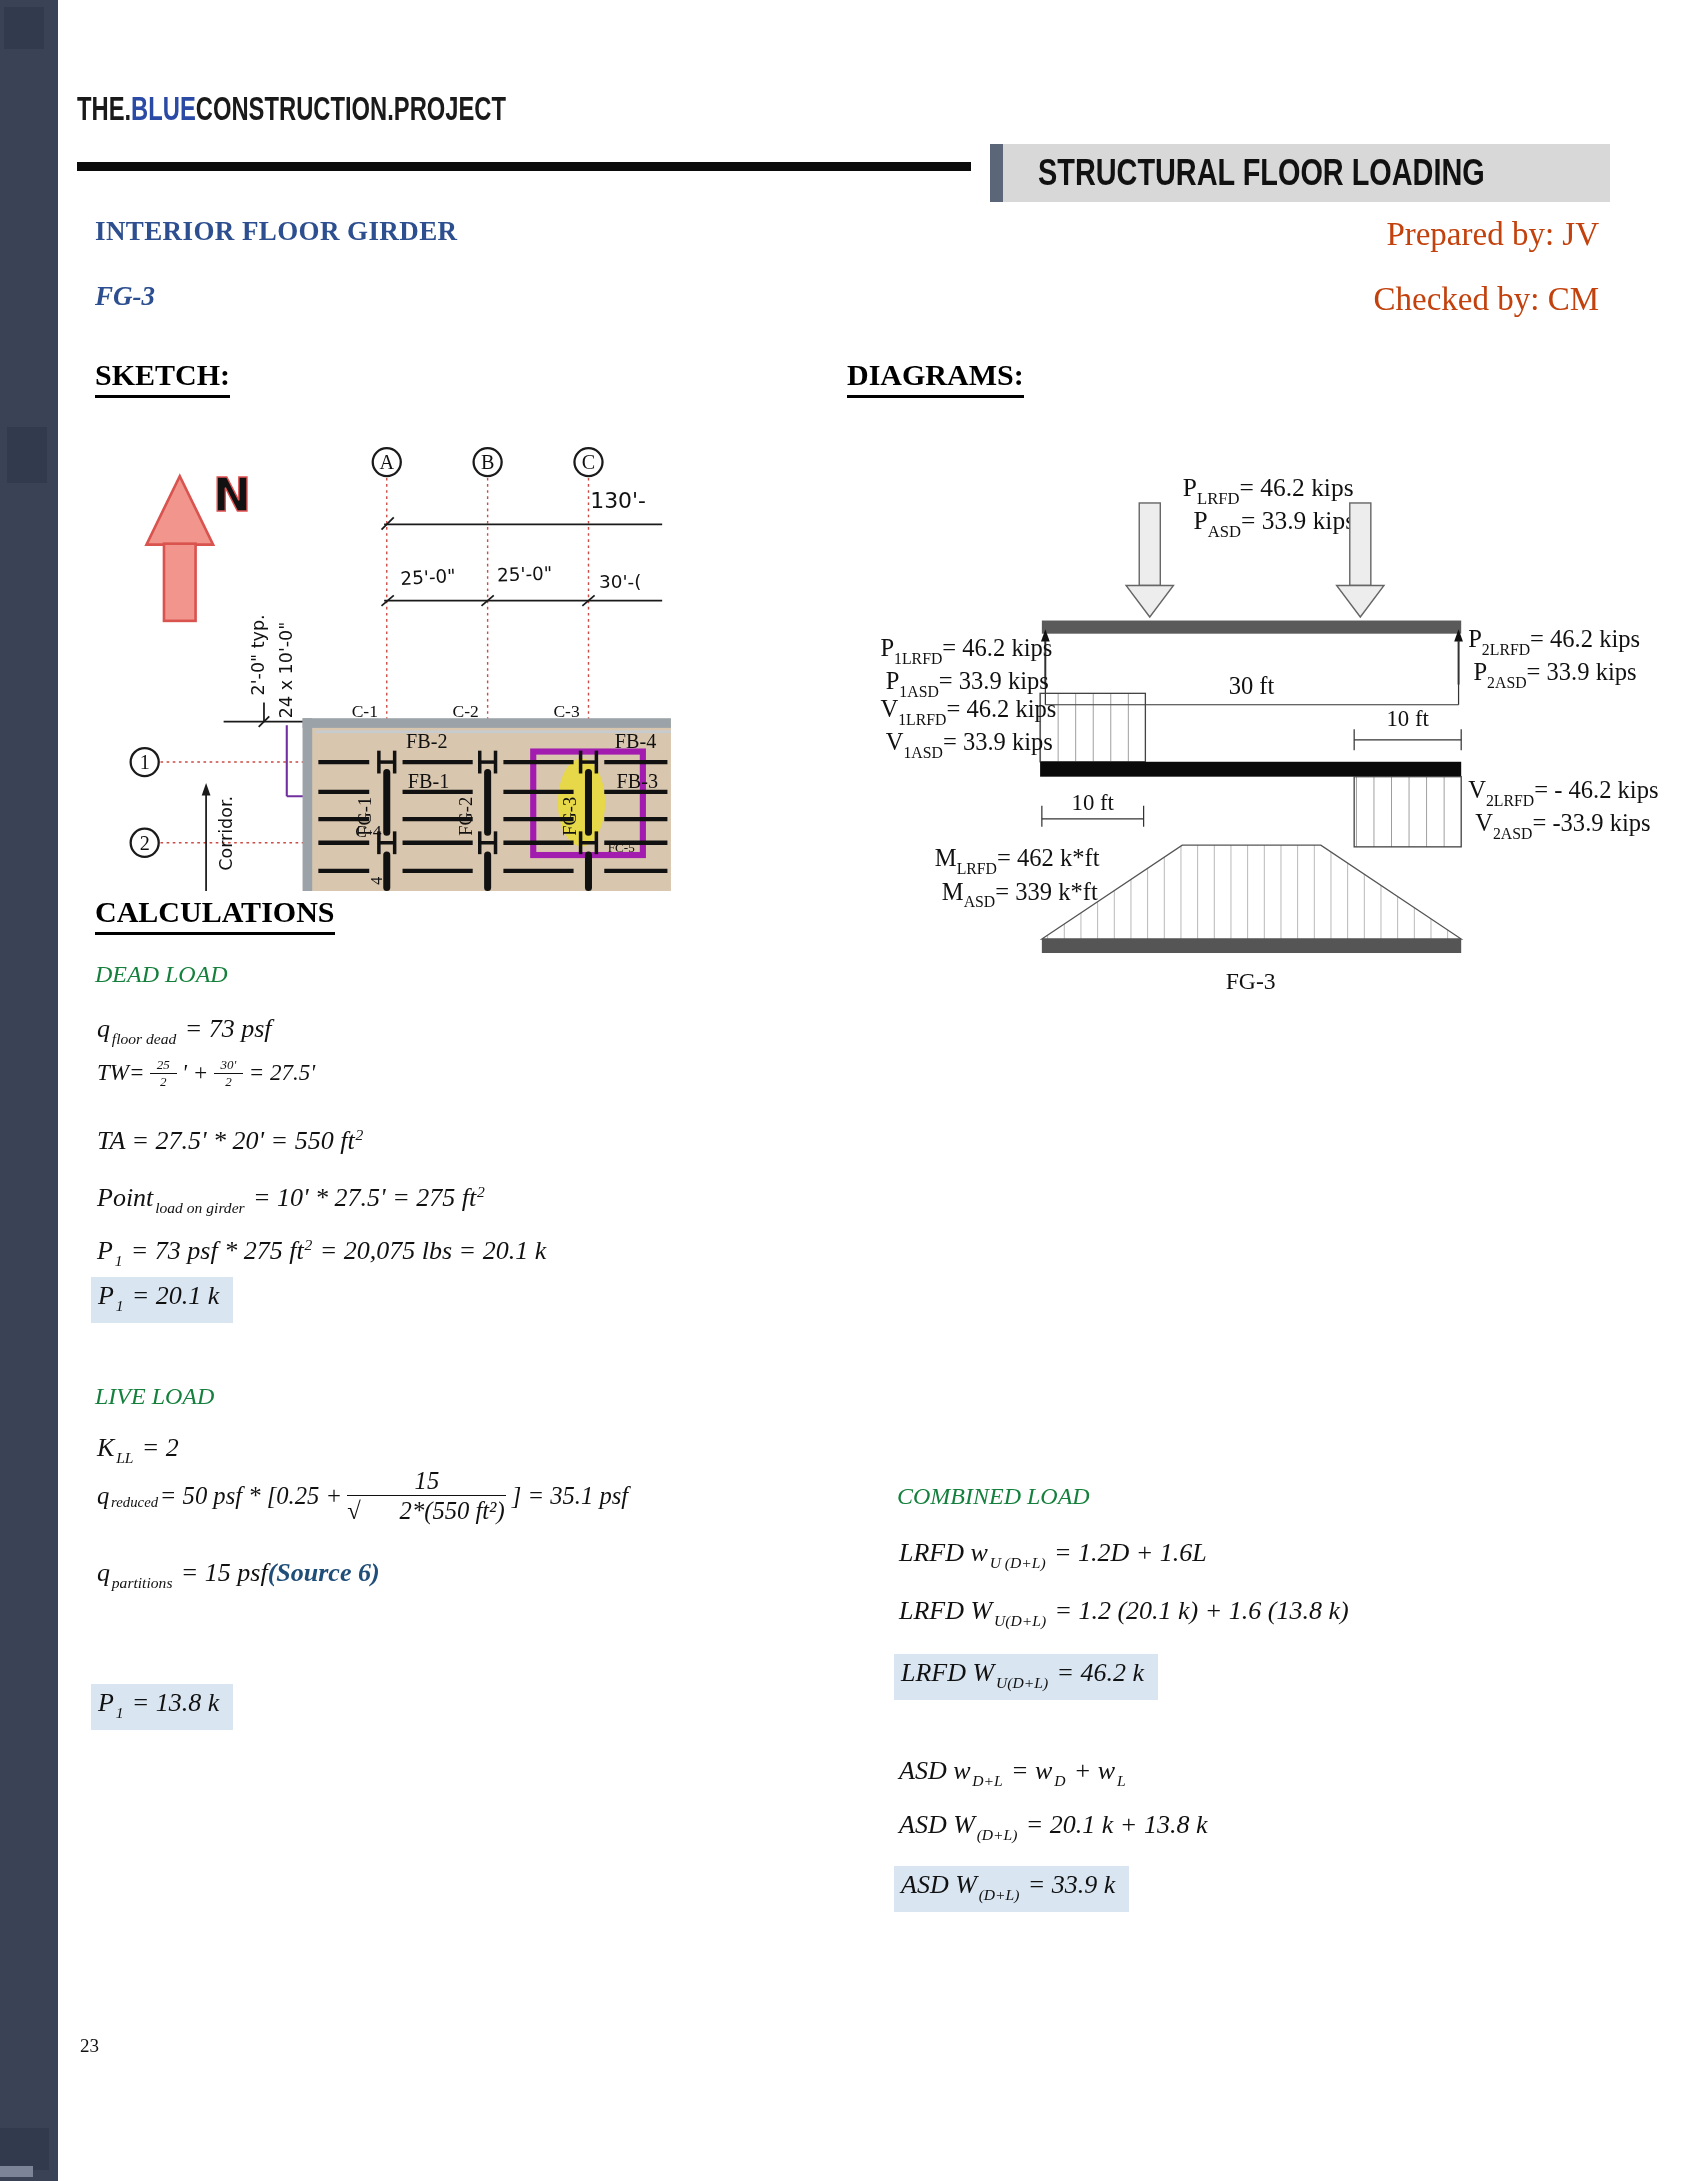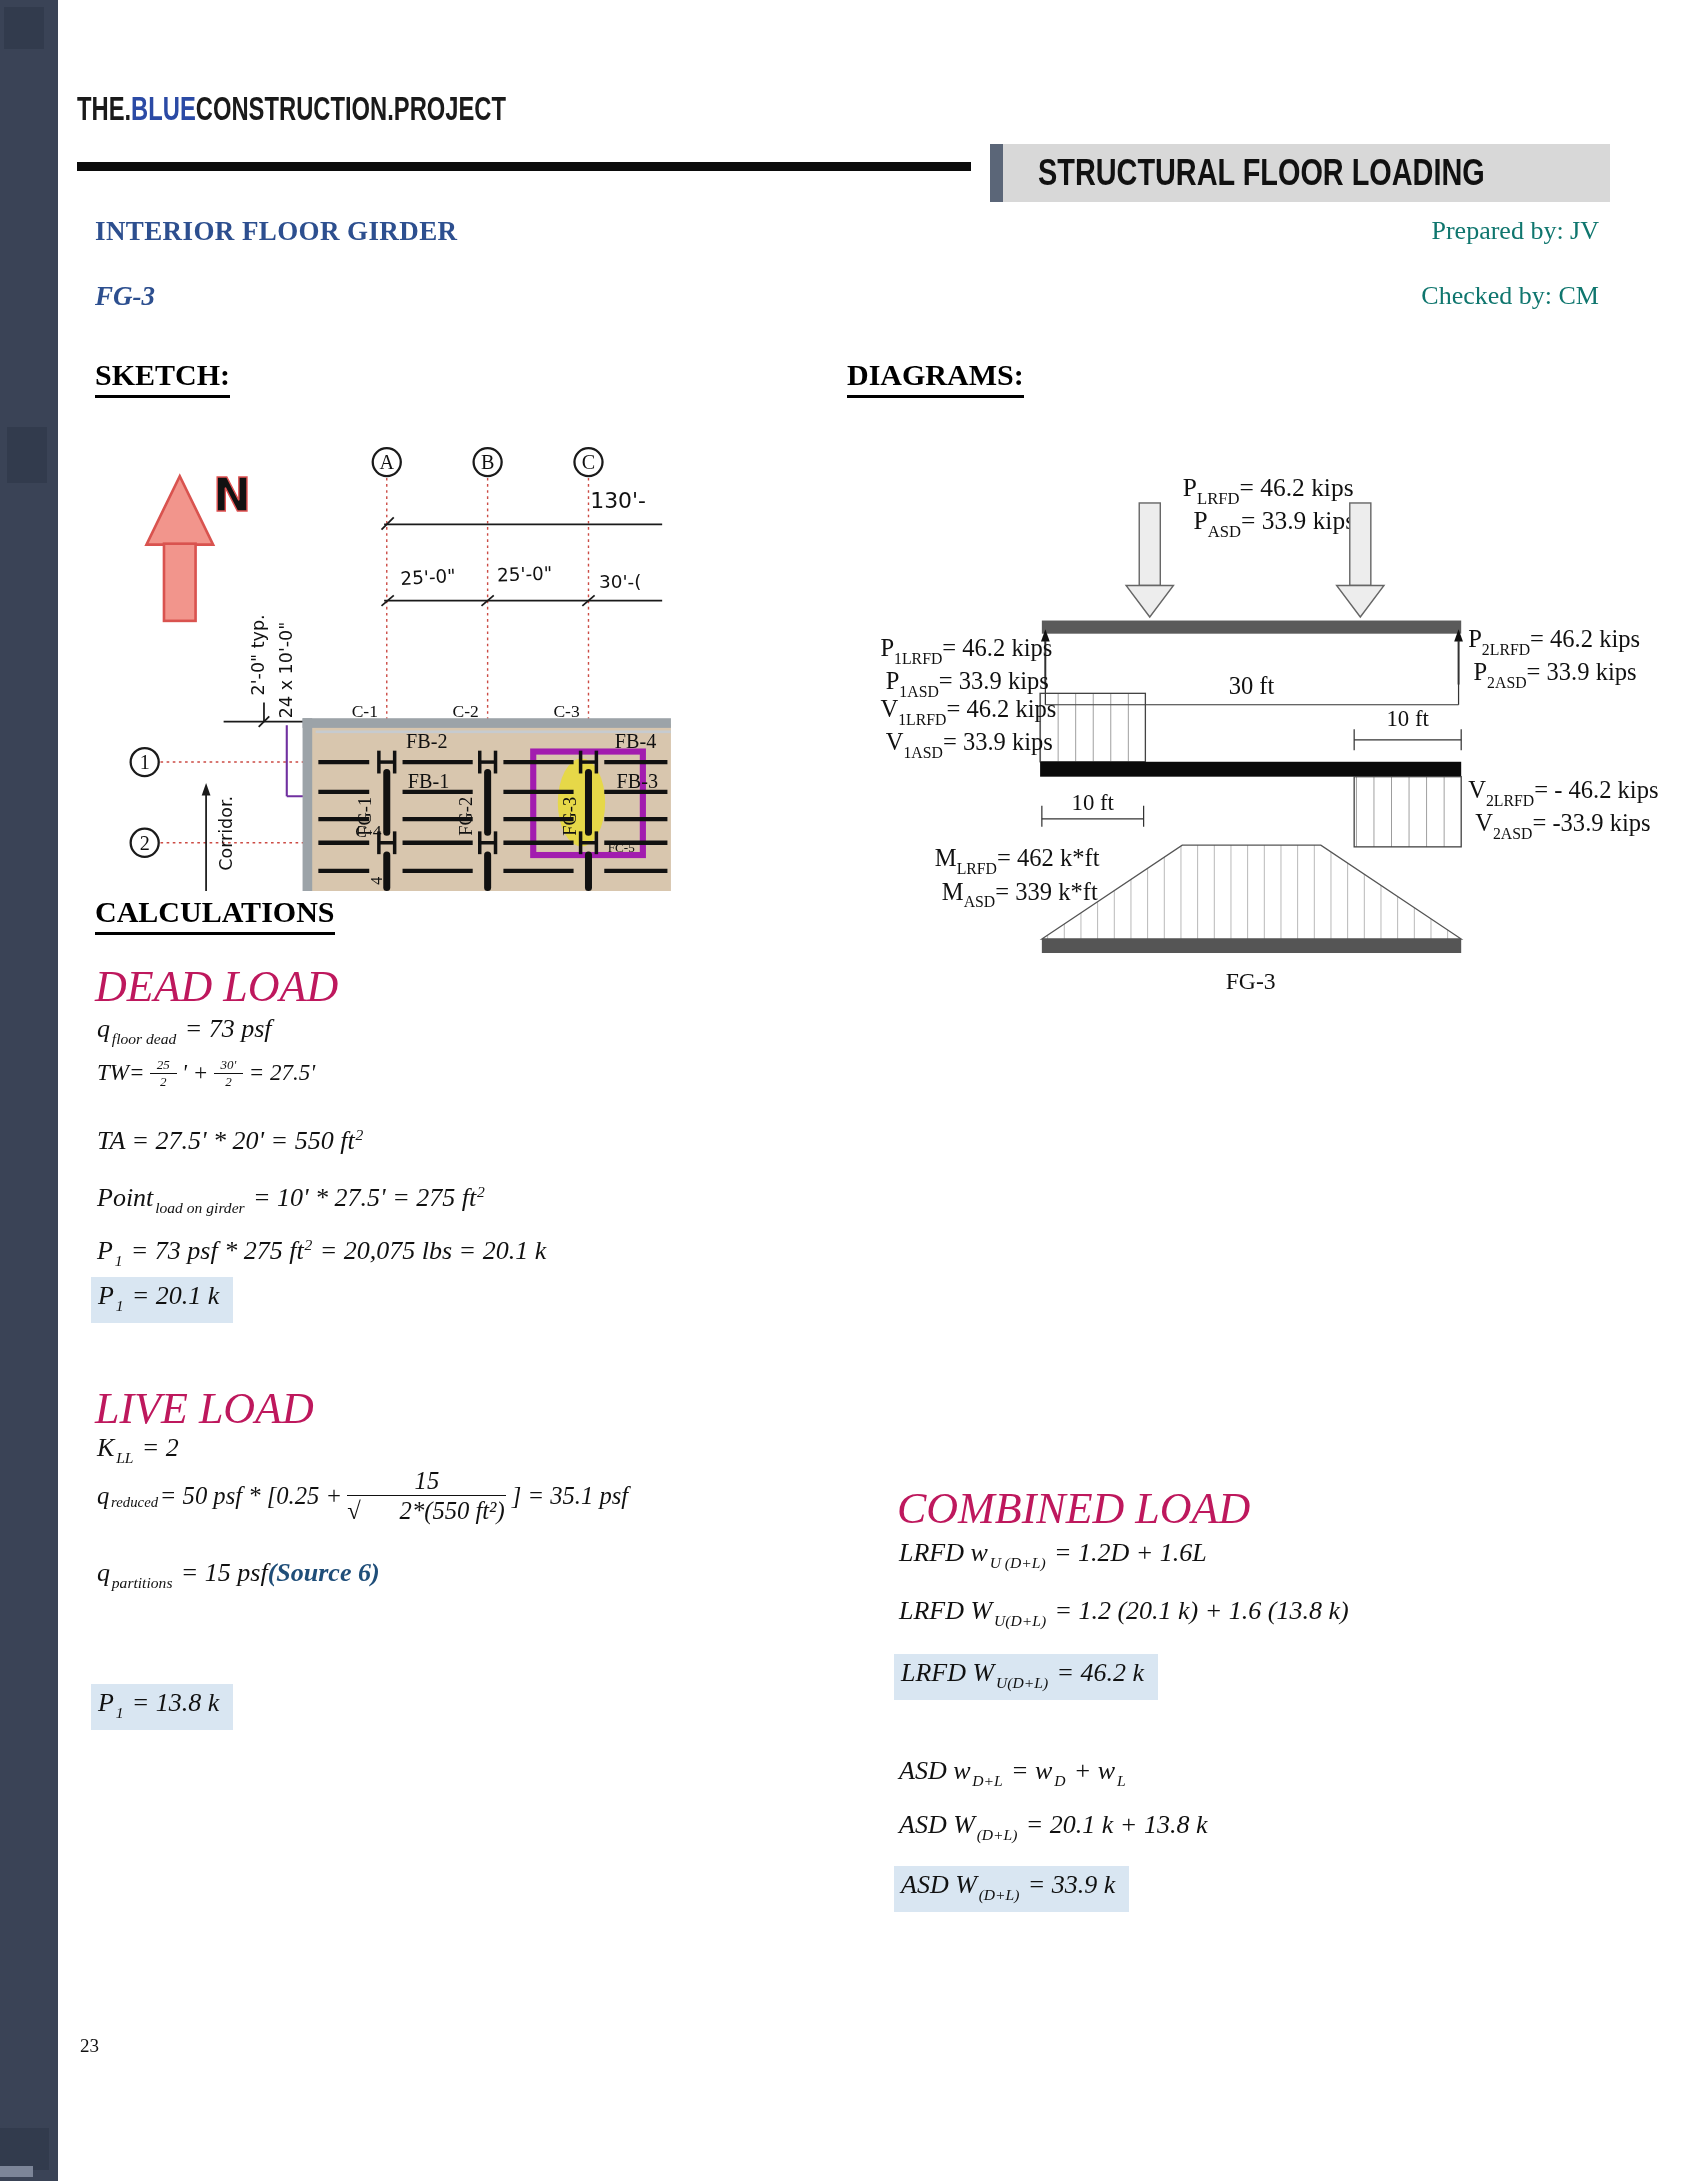--- a/index.html
+++ b/index.html
@@ -15,24 +15,24 @@
         font-size:33px;font-weight:600;letter-spacing:0px;white-space:nowrap;
         transform:scaleX(.72);transform-origin:0 50%;color:#1a1a1a;}
   .logo .accent{font-weight:800;color:#2b4aa5;}
   .divider{position:absolute;left:77px;top:162px;width:894px;height:8.8px;background:#0b0b0b;}
   .banner{position:absolute;left:990px;top:144px;width:620px;height:58px;background:#d8d8d8;display:flex;align-items:center;}
   .banner .bar{width:13px;height:58px;background:#5b6678;flex:0 0 auto;}
   .banner .txt{font-family:"Liberation Sans",sans-serif;font-size:37px;font-weight:800;
                white-space:nowrap;margin-left:35px;transform:scaleX(.78);transform-origin:0 50%;color:#111;}
   .subject{position:absolute;left:95px;top:216px;font-size:27px;font-weight:bold;color:#2d4f8f;letter-spacing:0.4px;}
   .member{position:absolute;left:95px;top:281px;font-size:27px;font-weight:bold;font-style:italic;color:#2d4f8f;}
-  .byline{position:absolute;right:86px;font-size:26px;color:#0f766e;text-align:left;}
+  .byline{position:absolute;right:86px;font-size:33px;color:#c2410c;text-align:left;}
   
   .h-major{font-size:30px;font-weight:bold;color:#000;border-bottom:3.5px solid #000;padding-bottom:2.6px;display:inline-block;}
-  .sect-title{position:absolute;font-size:44px;font-style:italic;color:#be185d;white-space:nowrap;}
+  .sect-title{position:absolute;font-size:24px;font-style:italic;color:#15803d;white-space:nowrap;}
   
   .math{position:absolute;font-family:"Liberation Serif",serif;font-style:italic;font-size:26px;
         color:#111;white-space:nowrap;}
   .math .sub{font-size:.60em;position:relative;top:.45em;padding:0 1.8px;}
   .math .sup{font-size:.60em;position:relative;top:-.55em;padding:0 0.9px;}
   .math.flexline{display:flex;align-items:center;}
   .math.flexline .sub{top:.45em;}
   .hl{background:#d9e6f2;padding:3.5px 14px 12.3px 7px;display:inline-block;}
   .frac{display:inline-flex;flex-direction:column;text-align:center;vertical-align:middle;margin:0 5.3px;}
   .frac .num{border-bottom:1.8px solid #111;padding:0 7px 0.9px 7px;line-height:1.05;}

